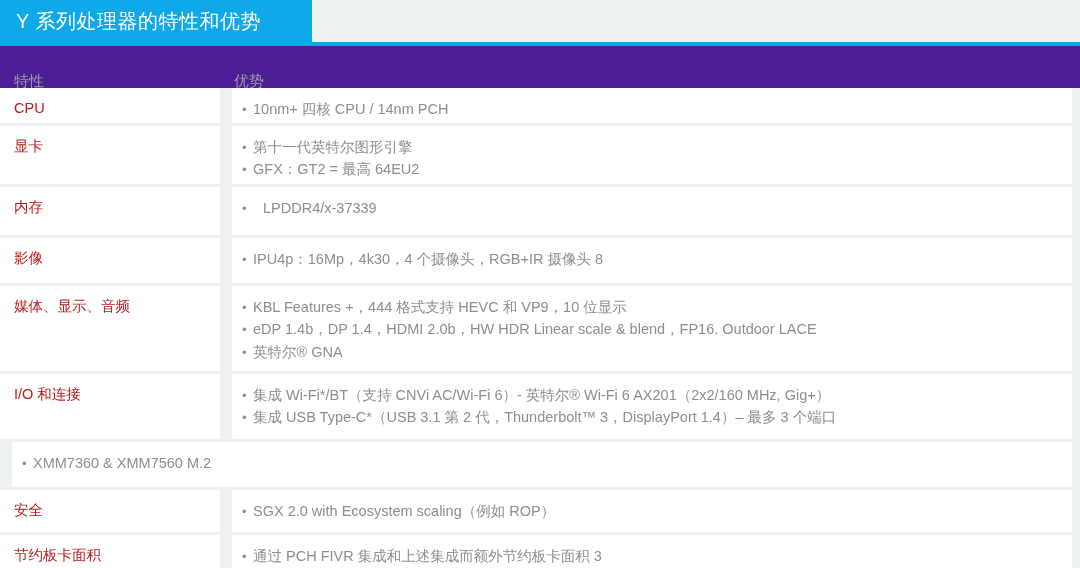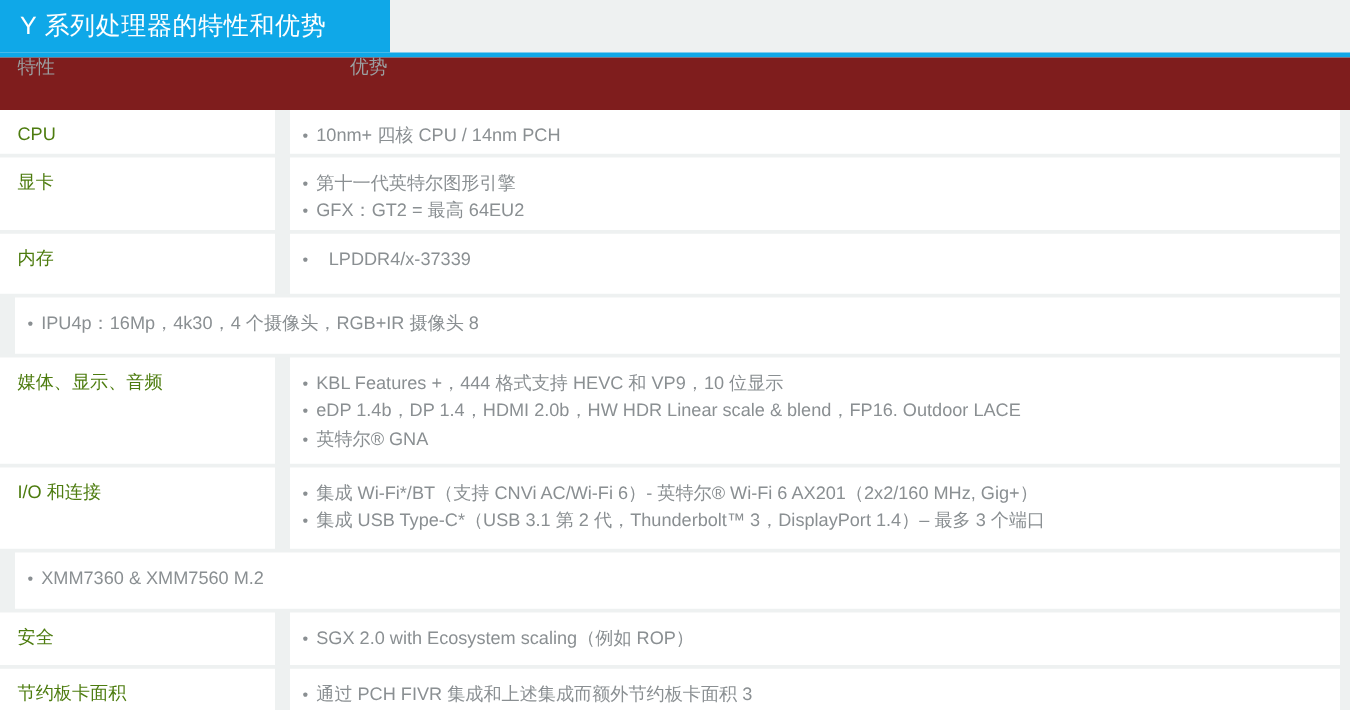--- a/index.html
+++ b/index.html
@@ -58,23 +58,22 @@
   .table {
     position: absolute;
     left: 0;
     top: 46px;
     width: 1080px;
   }
 
   .thead {
     display: flex;
     height: 42px;
-    background: #7f1d1d;
-    align-items: flex-start;
-    gap: 46px;
+    background: #4c1d95;
+    align-items: flex-end;
   }
   .th {
     color: #9b9fa1;
     font-size: 15px;
     line-height: 1;
   }
   .th-feature { width: 220px; padding-left: 14px; box-sizing: border-box; }
   .th-benefit { flex: 1; padding-left: 14px; box-sizing: border-box; }
 
   .row {
@@ -97,21 +96,21 @@
     width: 12px;
     background: #eef1f1;
   }
   .cell-benefit {
     flex: 1;
     margin-right: 8px;
     padding: 10px 10px 0 10px;
   }
 
   .feature-label {
-    color: #4d7c0f;
+    color: #b91c1c;
     font-size: 14.5px;
     line-height: 1.35;
     white-space: nowrap;
   }
 
   .bullet-line {
     display: flex;
     align-items: baseline;
     color: #8a8f92;
     font-size: 14.5px;
@@ -182,20 +181,23 @@
           </div>
           <div class="cell-spacer"></div>
           <div class="cell cell-benefit">
             <div class="bullet-line bullet-indent">
               <span class="bullet-dot">•</span>
               <span class="bullet-text">LPDDR4/x-37339</span>
             </div>
           </div>
         </div>
         <div class="row" style="height: 45px;">
+          <div class="cell cell-feature">
+            <div class="feature-label">影像</div>
+          </div>
           <div class="cell-spacer"></div>
           <div class="cell cell-benefit">
             <div class="bullet-line">
               <span class="bullet-dot">•</span>
               <span class="bullet-text">IPU4p：16Mp，4k30，4 个摄像头，RGB+IR 摄像头 8</span>
             </div>
           </div>
         </div>
         <div class="row" style="height: 85px;">
           <div class="cell cell-feature">

